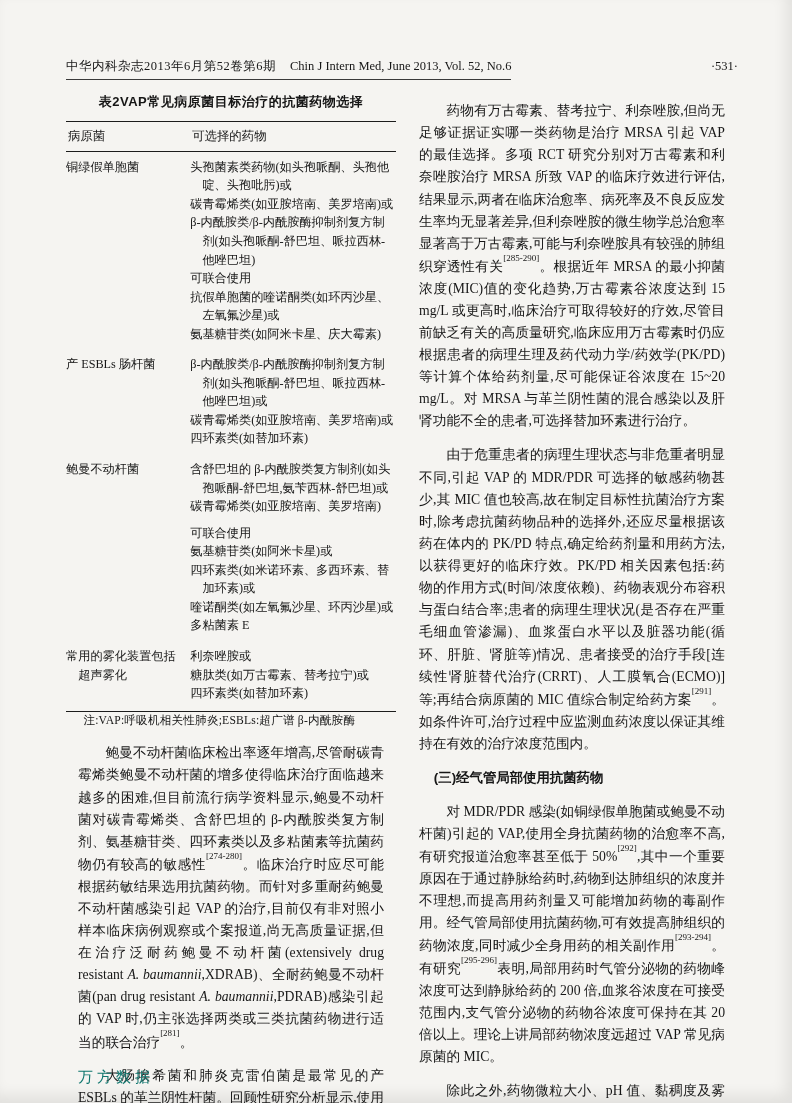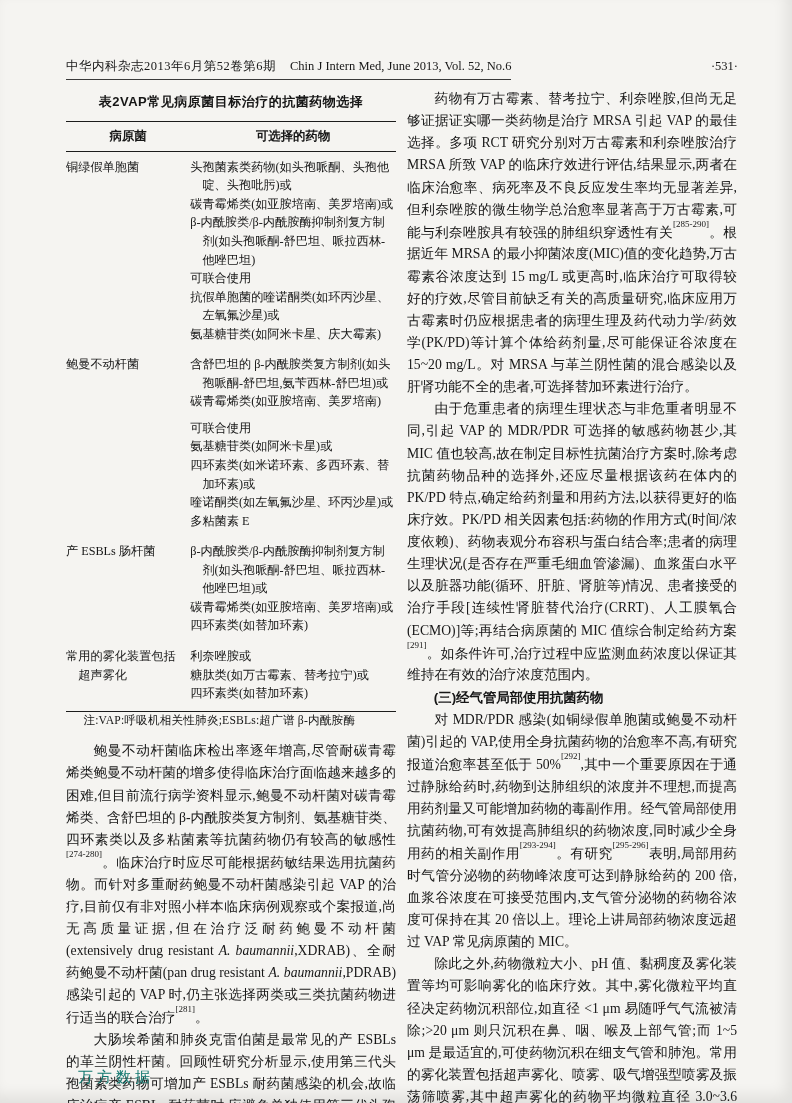--- a/index.html
+++ b/index.html
@@ -35,33 +35,33 @@
     text-align:center;font-weight:bold;font-size:13px;
     font-family:"Liberation Sans","DejaVu Sans",sans-serif;
     margin:2px 0 8px 0;letter-spacing:.5px;
   }
   .tcaption .cap-label{margin-right:0;}
   table.t2{
     width:100%;border-collapse:collapse;
     font-size:12.2px;line-height:1.52;text-align:left;
   }
   table.t2 thead th{
-    font-weight:bold;text-align:center;
+    font-weight:normal;text-align:left;
     border-top:1.6px solid #1c1c1c;border-bottom:1px solid #1c1c1c;
     padding:5px 2px;font-size:12.4px;
   }
   table.t2 tbody td{vertical-align:top;padding:6px 0 6px 0;}
   table.t2 tbody tr:last-child td{padding-bottom:8px;}
   table.t2 .pathogen{width:106px;padding-right:6px;padding-left:1em;text-indent:-1em;}
   .drug{padding-left:1em;text-indent:-1em;}
   .drug.gap{margin-top:8px;}
   .tbl-bottom{border-bottom:1.6px solid #1c1c1c;}
   .tnote{font-size:11.6px;padding-left:1.5em;letter-spacing:.2px;}
   
-  .para{margin:0;text-indent:2em;}
+  .para{margin:12px;text-indent:2em;}
   .para + .para{margin-top:0;}
   .ref{font-size:9px;position:relative;top:-.45em;letter-spacing:0;}
   i.lat{font-style:italic;}
   .subhead{
     margin:0;text-indent:2em;font-weight:bold;
     font-family:"Liberation Sans","DejaVu Sans",sans-serif;
     font-size:13.4px;line-height:1.66;
   }
   
   .watermark{
@@ -103,37 +103,37 @@
               <td class="drugs">
                 <div class="drug">头孢菌素类药物(如头孢哌酮、头孢他啶、头孢吡肟)或</div>
                 <div class="drug">碳青霉烯类(如亚胺培南、美罗培南)或</div>
                 <div class="drug">β-内酰胺类/β-内酰胺酶抑制剂复方制剂(如头孢哌酮-舒巴坦、哌拉西林-他唑巴坦)</div>
                 <div class="drug">可联合使用</div>
                 <div class="drug">抗假单胞菌的喹诺酮类(如环丙沙星、左氧氟沙星)或</div>
                 <div class="drug">氨基糖苷类(如阿米卡星、庆大霉素)</div>
               </td>
             </tr>
             <tr>
+              <td class="pathogen">产 ESBLs 肠杆菌</td>
+              <td class="drugs">
+                <div class="drug">β-内酰胺类/β-内酰胺酶抑制剂复方制剂(如头孢哌酮-舒巴坦、哌拉西林-他唑巴坦)或</div>
+                <div class="drug">碳青霉烯类(如亚胺培南、美罗培南)或</div>
+                <div class="drug">四环素类(如替加环素)</div>
+              </td>
+            </tr>
+            <tr>
               <td class="pathogen">鲍曼不动杆菌</td>
               <td class="drugs">
                 <div class="drug">含舒巴坦的 β-内酰胺类复方制剂(如头孢哌酮-舒巴坦,氨苄西林-舒巴坦)或</div>
                 <div class="drug">碳青霉烯类(如亚胺培南、美罗培南)</div>
                 <div class="drug gap">可联合使用</div>
                 <div class="drug">氨基糖苷类(如阿米卡星)或</div>
                 <div class="drug">四环素类(如米诺环素、多西环素、替加环素)或</div>
                 <div class="drug">喹诺酮类(如左氧氟沙星、环丙沙星)或</div>
                 <div class="drug">多粘菌素 E</div>
-              </td>
-            </tr>
-            <tr>
-              <td class="pathogen">产 ESBLs 肠杆菌</td>
-              <td class="drugs">
-                <div class="drug">β-内酰胺类/β-内酰胺酶抑制剂复方制剂(如头孢哌酮-舒巴坦、哌拉西林-他唑巴坦)或</div>
-                <div class="drug">碳青霉烯类(如亚胺培南、美罗培南)或</div>
-                <div class="drug">四环素类(如替加环素)</div>
               </td>
             </tr>
             <tr>
               <td class="pathogen">常用的雾化装置包括超声雾化</td>
               <td class="drugs">
                 <div class="drug">利奈唑胺或</div>
                 <div class="drug">糖肽类(如万古霉素、替考拉宁)或</div>
                 <div class="drug">四环素类(如替加环素)</div>
               </td>
             </tr>

